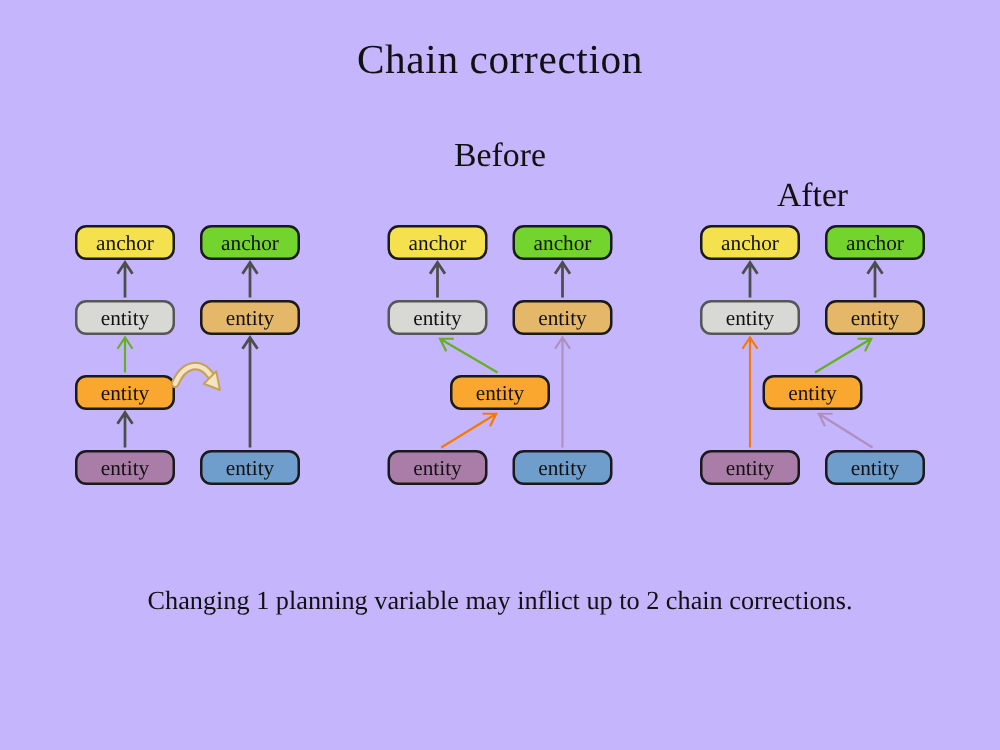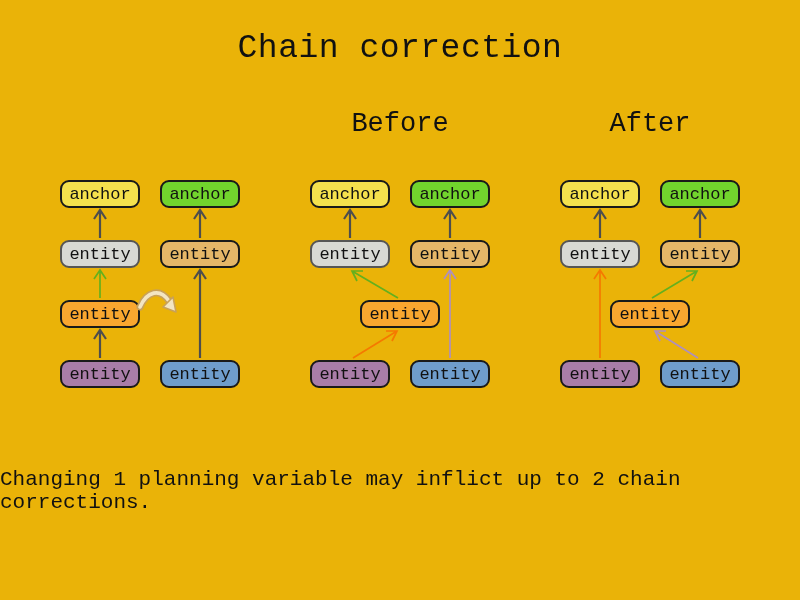--- a/index.html
+++ b/index.html
@@ -1,30 +1,30 @@
 <!DOCTYPE html>
 <html><head>
 <meta charset="utf-8">
 <style>
   html,body{margin:0;padding:0;background:#ffffff;}
   .canvas{
-    position:relative;width:800px;height:600px;background:#eab308;overflow:hidden;
-    font-family:Liberation Mono, monospace;color:#111;
+    position:relative;width:800px;height:600px;background:#c4b5fd;overflow:hidden;
+    font-family:Liberation Serif, serif;color:#111;
   }
   .title{
     position:absolute;top:30px;left:0;width:800px;text-align:center;
     font-size:33px;letter-spacing:0.5px;
   }
   .group-label{
     position:absolute;top:109px;width:120px;text-align:center;font-size:27px;
   }
   .group-label.before{left:340px;}
-  .group-label.after{left:590px;}
+  .group-label.after{left:590px;margin-top:32px;}
   .caption{
-    position:absolute;top:468px;left:0;width:800px;font-size:21px;
+    position:absolute;top:468px;left:0;width:800px;text-align:center;font-size:21px;
   }
   .box{
     position:absolute;width:80px;height:28px;box-sizing:border-box;
     border:2px solid #1a1a1a;border-radius:9px;
     display:flex;align-items:center;justify-content:center;
     font-size:17px;line-height:1;color:#111;
   }
   .box.yellow{background:#F5E14D;}
   .box.green{background:#72D42D;}
   .box.gray{background:#D8D9D4;border-color:#565656;}

